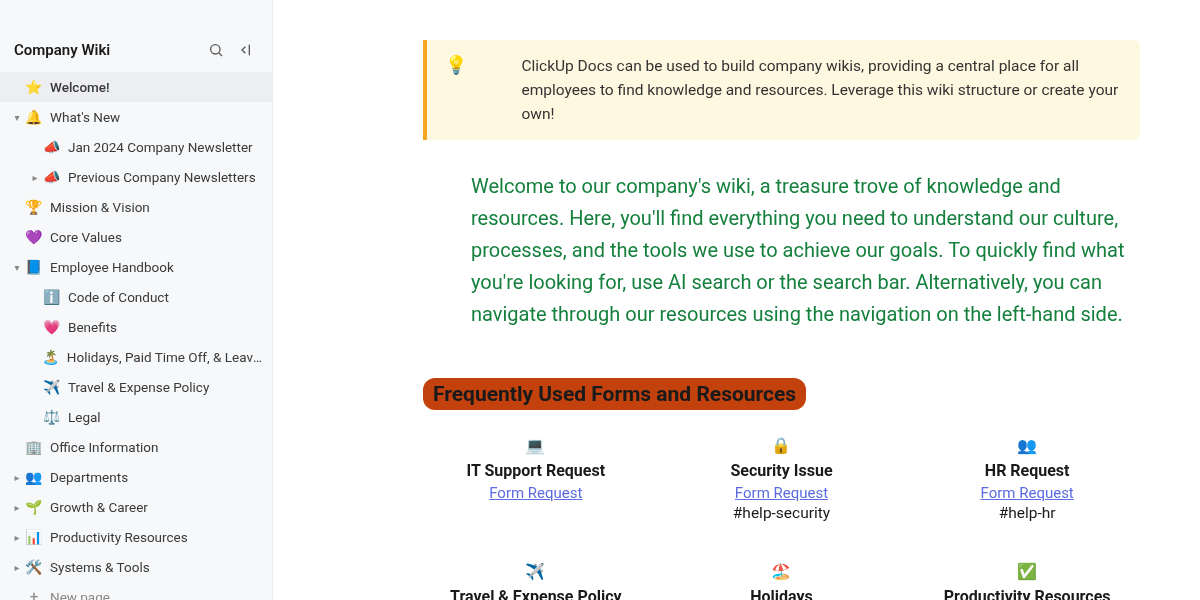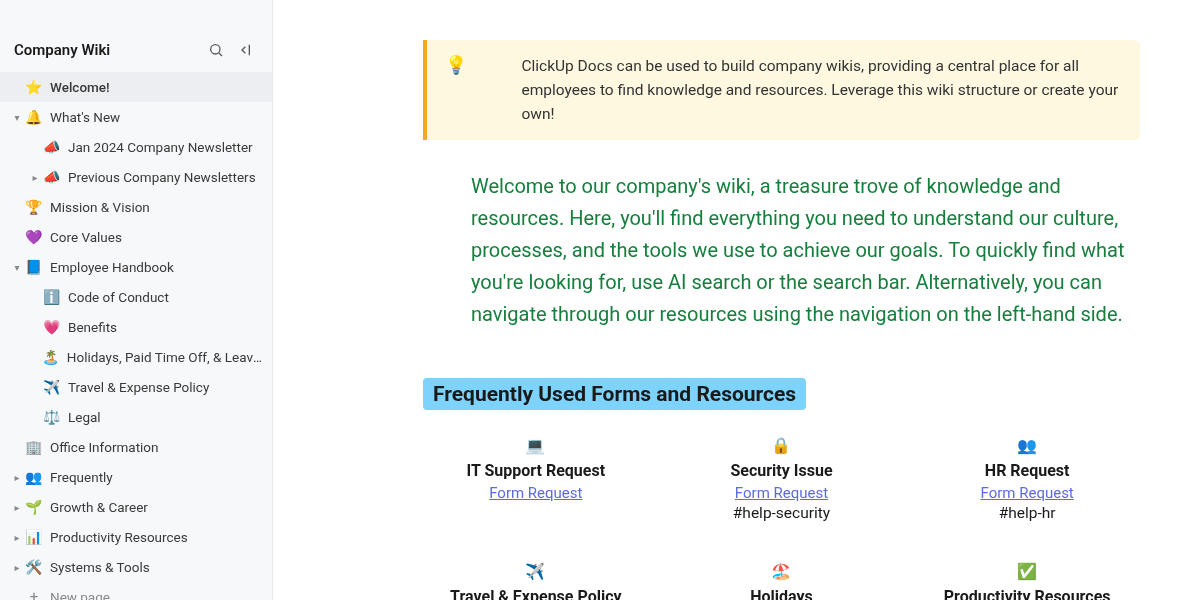--- a/index.html
+++ b/index.html
@@ -18,21 +18,21 @@
 .nav-item.depth-1 { padding-left: 28px; }
 .nav-item.depth-1 .chev { width: 14px; }
 .nav-item.leaf .chev { width: 14px; visibility: hidden; }
 .new-page { color: #888; }
 .new-page .plus { width: 20px; display: inline-flex; justify-content: center; margin-right: 6px; font-size: 15px; }
 .main { flex: 1; overflow-y: auto; padding: 40px 60px 20px 150px; }
 .callout { display: flex; background: #fff8e1; border-left: 4px solid #f5a623; border-top-right-radius: 6px; border-bottom-right-radius: 6px; padding: 14px 18px; margin-bottom: 30px; }
 .callout .bulb { font-size: 18px; margin-right: 12px; }
 .callout .text { font-size: 15.5px; line-height: 1.55; color: #333; margin-left: 42px; }
 .intro { font-size: 20px; line-height: 1.6; color: #15803d; margin-bottom: 48px; margin-left: 48px; }
-.section-title { display: inline-block; background: #7dd3fc; font-size: 21px; font-weight: 700; color: #1a1a1a; padding: 4px 10px; border-radius: 4px; margin-bottom: 26px; }
+.section-title { display: inline-block; background: #c2410c; font-size: 21px; font-weight: 700; color: #1a1a1a; padding: 4px 10px; border-radius: 12px; margin-bottom: 26px; }
 .cards { display: grid; grid-template-columns: repeat(3, 1fr); column-gap: 20px; row-gap: 40px; }
 .card { text-align: center; }
 .card .cicon { font-size: 16px; margin-bottom: 6px; }
 .card .ctitle { font-size: 16px; font-weight: 700; color: #1a1a1a; margin-bottom: 4px; }
 .card .clink { font-size: 15px; color: #5b6be0; text-decoration: underline; cursor: pointer; margin-bottom: 2px; }
 .card .clinkplain { font-size: 14px; color: #4d7c0f; }
 .card .ctag { font-size: 15.5px; color: #1a1a1a; }
 svg { display: block; }
 </style>
 </head>
@@ -116,21 +116,21 @@
         <span class="lbl">Legal</span>
       </div>
       <div class="nav-item depth-0 leaf">
         <span class="chev" style="visibility: hidden;"></span>
         <span class="emoji">🏢</span>
         <span class="lbl">Office Information</span>
       </div>
       <div class="nav-item depth-0">
         <span class="chev">▸</span>
         <span class="emoji">👥</span>
-        <span class="lbl">Frequently</span>
+        <span class="lbl">Departments</span>
       </div>
       <div class="nav-item depth-0">
         <span class="chev">▸</span>
         <span class="emoji">🌱</span>
         <span class="lbl">Growth &amp; Career</span>
       </div>
       <div class="nav-item depth-0">
         <span class="chev">▸</span>
         <span class="emoji">📊</span>
         <span class="lbl">Productivity Resources</span>

